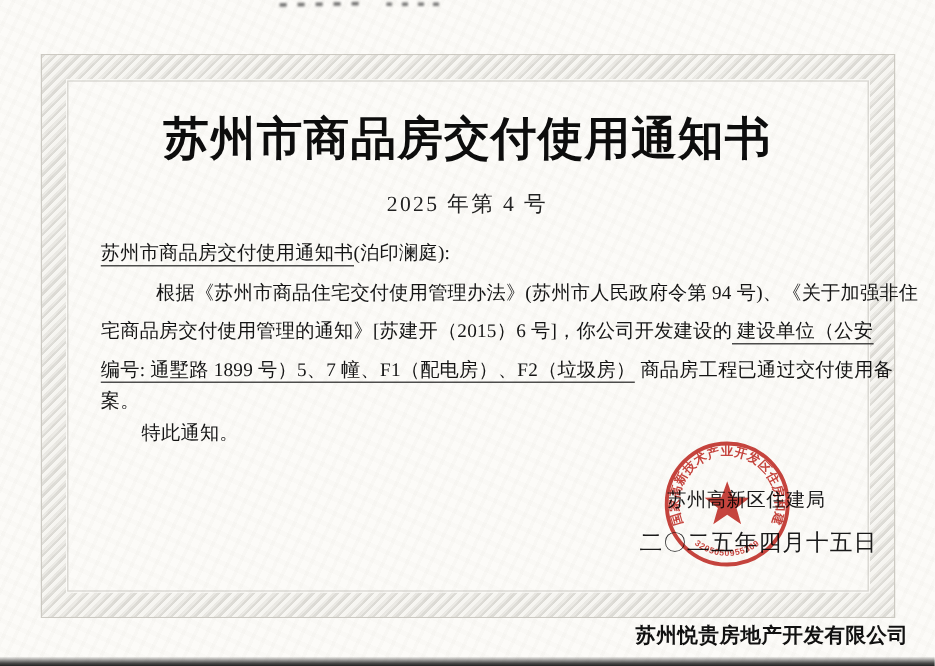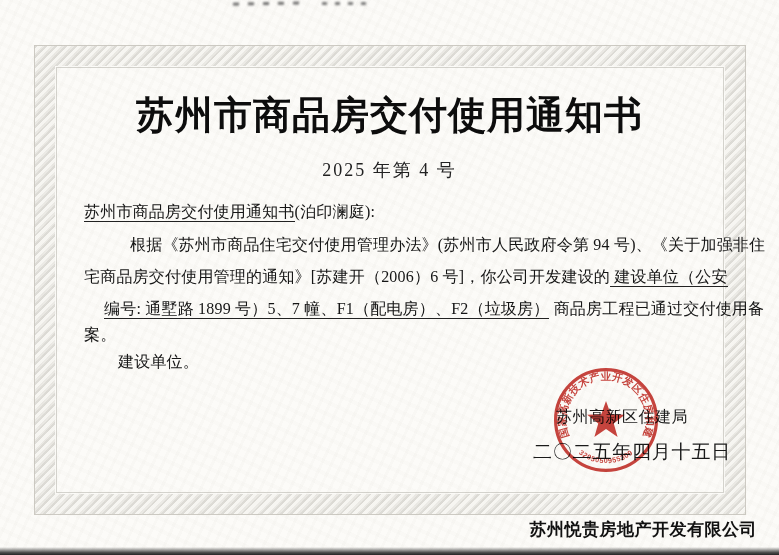--- a/index.html
+++ b/index.html
@@ -46,21 +46,21 @@
     font-size:18px;letter-spacing:2px;color:#222;white-space:nowrap;
   }
   .bodyline{
     font-size:16px;line-height:23px;letter-spacing:0.2px;
     white-space:nowrap;color:#151515;
   }
   .u{border-bottom:1.5px solid #222;padding-bottom:1px;}
   .salutation{left:84px;top:200px;}
   .body-l2{left:118px;top:233px;margin-left:12px;}
   .body-l3{left:84px;top:265px;}
-  .body-l4{left:84px;top:297px;margin-left:20px;}
+  .body-l4{left:84px;top:297px;}
   .body-l5{left:84px;top:323px;}
   .closing{left:118px;top:350px;}
   .sig-agency{
     left:556px;top:407px;font-size:16px;letter-spacing:0.5px;
     white-space:nowrap;z-index:2;
   }
   .sig-date{
     left:533px;top:439px;font-size:19px;letter-spacing:0.8px;
     white-space:nowrap;z-index:2;
   }
@@ -100,27 +100,27 @@
 <div class="abs scan-artifact-top-b"></div>
 
 <div class="abs doc-title">苏州市商品房交付使用通知书</div>
 
 <div class="abs doc-number">2025 年第 4 号</div>
 
 <div class="abs bodyline salutation"><span class="u">苏州市商品房交付使用通知书</span><span>(泊印澜庭):</span></div>
 
 <div class="abs bodyline body-l2">根据《苏州市商品住宅交付使用管理办法》(苏州市人民政府令第 94 号)、《关于加强非住</div>
 
-<div class="abs bodyline body-l3"><span>宅商品房交付使用管理的通知》[苏建开（2006）6 号]，你公司开发建设的</span><span class="u"> 建设单位（公安</span></div>
+<div class="abs bodyline body-l3"><span>宅商品房交付使用管理的通知》[苏建开（2015）6 号]，你公司开发建设的</span><span class="u"> 建设单位（公安</span></div>
 
 <div class="abs bodyline body-l4"><span class="u">编号: 通墅路 1899 号）5、7 幢、F1（配电房）、F2（垃圾房）</span><span> 商品房工程已通过交付使用备</span></div>
 
 <div class="abs bodyline body-l5">案。</div>
 
-<div class="abs bodyline closing">建设单位。</div>
+<div class="abs bodyline closing">特此通知。</div>
 
 <div class="abs sig-agency">苏州高新区住建局</div>
 <div class="abs sig-date">二〇二五年四月十五日</div>
 
 <svg class="abs seal" viewBox="0 0 120 120">
   <circle cx="60" cy="60" r="56" fill="none" stroke-width="3.6" stroke="#c5352e"></circle>
   <path id="sealArcPath" d="M 21 82.5 A 45 45 0 1 1 99 82.5" fill="none"></path>
   <path id="sealNumPath" d="M 23.2 90.9 A 48 48 0 0 0 96.8 90.9" fill="none"></path>
   <text font-size="11.5" font-weight="bold" letter-spacing="0.4" font-family="Liberation Sans, DejaVu Sans, sans-serif" fill="#c5352e">
     <textPath href="#sealArcPath" startOffset="50%" text-anchor="middle">苏州国家高新技术产业开发区住房和建设局</textPath>

